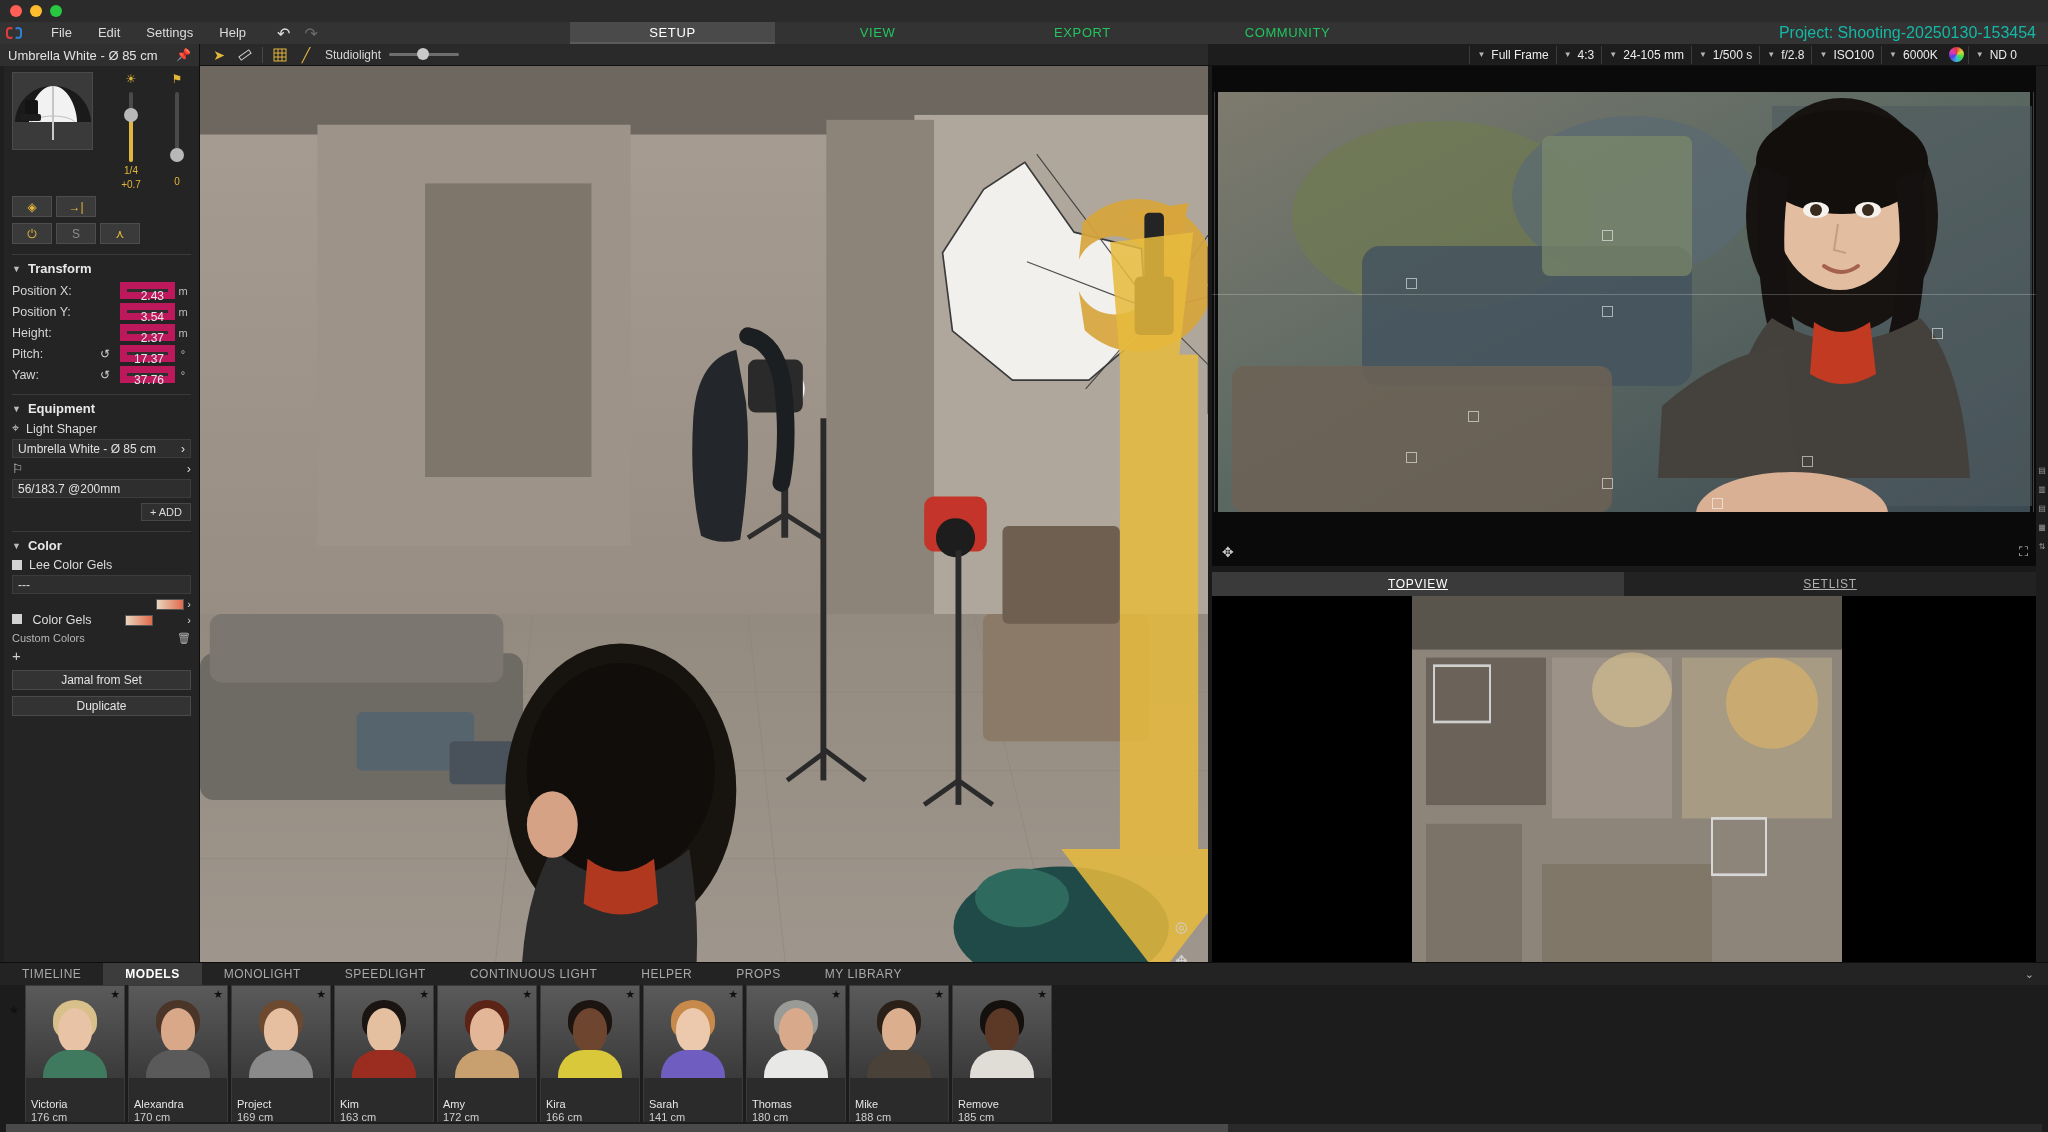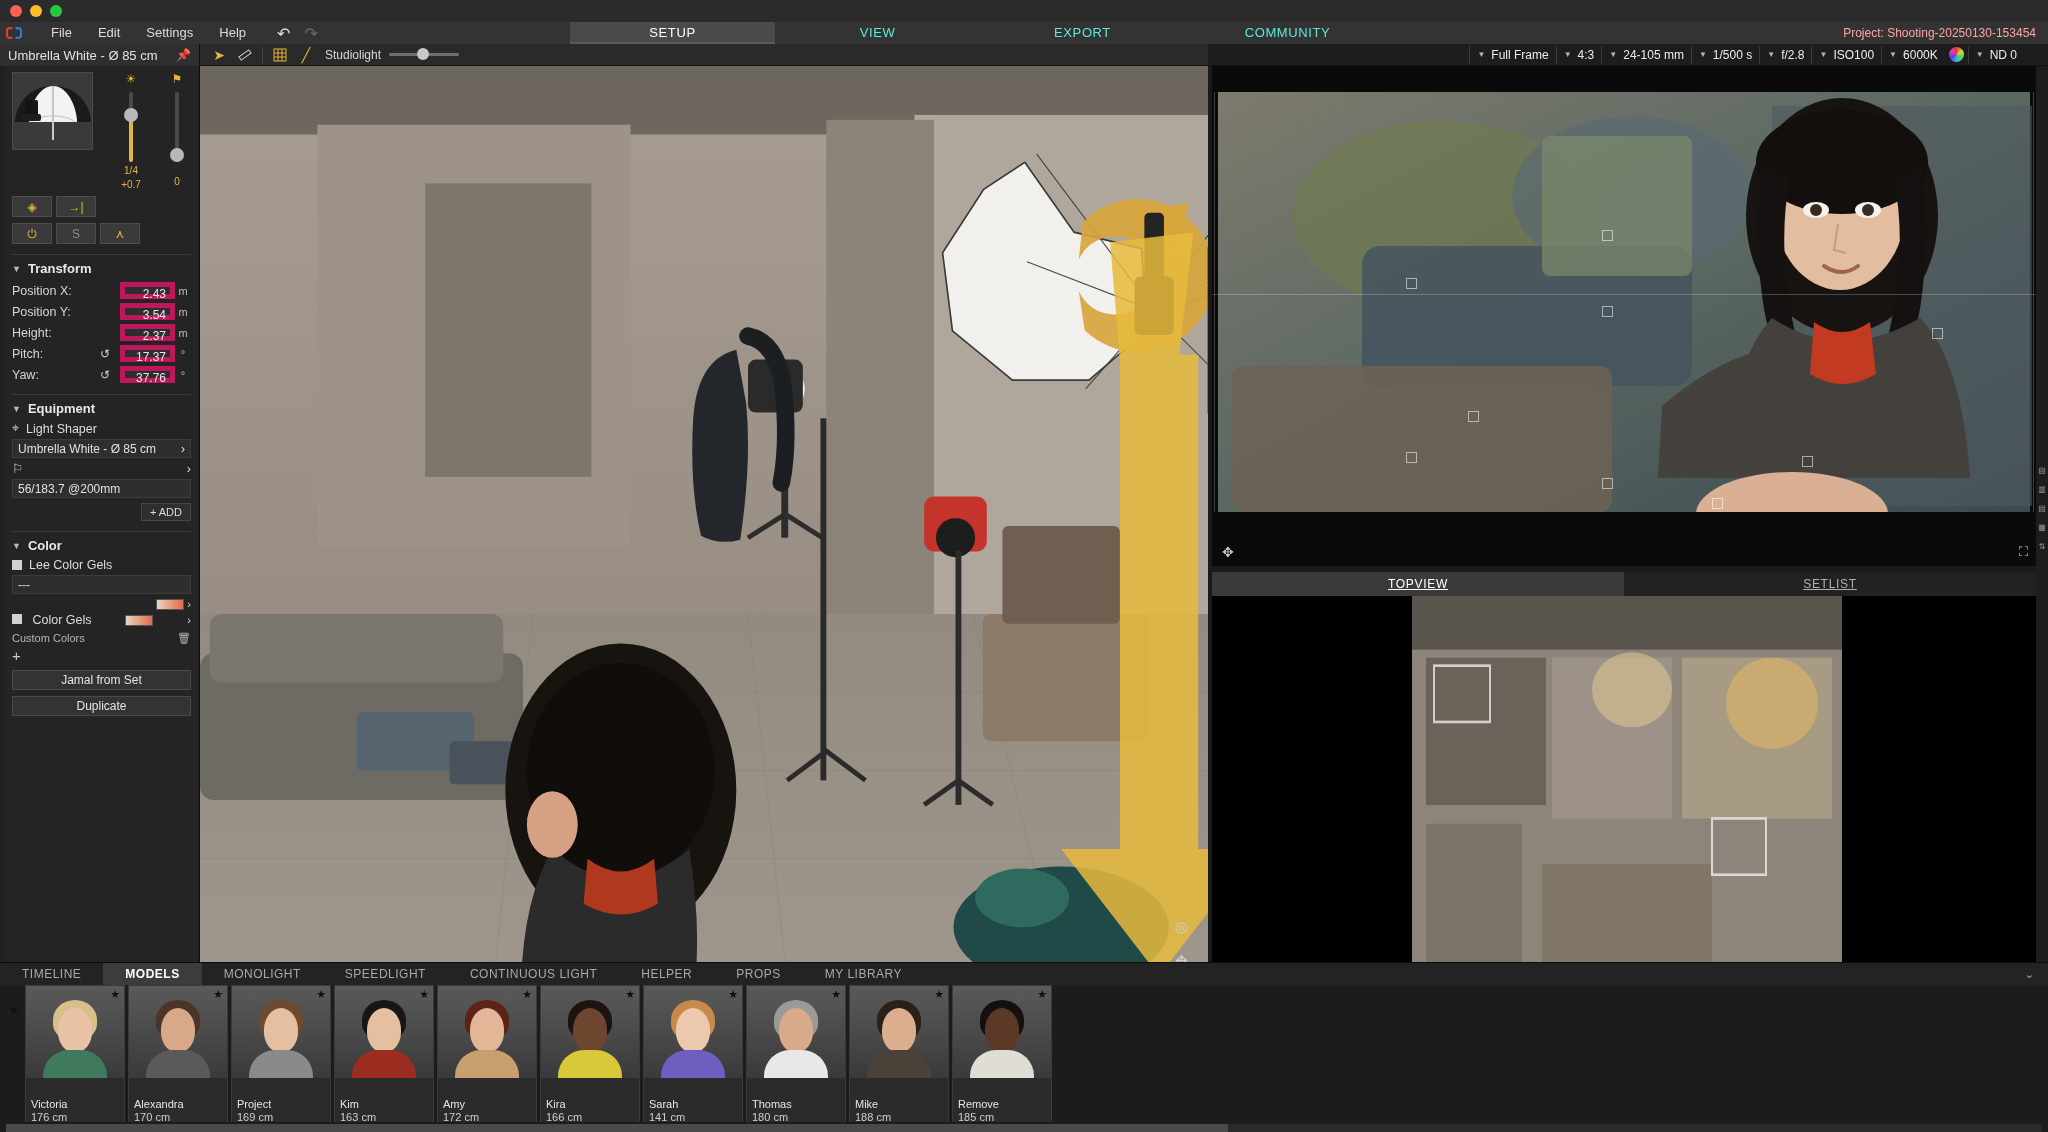--- a/index.html
+++ b/index.html
@@ -24,23 +24,23 @@
   .logo .lh.a { left:0; border-color:#e03a3a; border-right-color:transparent; }
   .logo .lh.b { left:8px; border-color:#2f7fd6; border-left-color:transparent; }
   .menu-item { padding:0 13px; font-size:13px; color:#dcdcdc; height:22px; line-height:22px; cursor:default; }
   .undo-grp { display:flex; gap:14px; margin-left:18px; align-items:center; }
   .arrowicon { font-size:16px; color:#dcdcdc; }
   .arrowicon.dim { color:#6b6b6b; }
 
   
   .maintabs { position:absolute; left:570px; top:0; height:22px; display:flex; }
   .mtab { width:205px; text-align:center; font-size:13px; letter-spacing:.6px; line-height:22px;
-          color:#5eead4; background:#333333; }
+          color:#22c55e; background:#333333; }
   .mtab.active { background:#4a4a4a; color:#ffffff; border-bottom:2px solid #5a5a5a; }
-  .project-label { position:absolute; right:12px; top:0; line-height:22px; font-size:12px; color:#fca5a5; }
+  .project-label { position:absolute; right:12px; top:0; line-height:22px; font-size:16px; color:#14b8a6; }
 
   
   .workspace { position:absolute; top:44px; left:0; right:0; bottom:0; }
 
   
   .leftpanel { position:absolute; left:0; top:0; width:200px; bottom:0; background:#1f1f1f; border-right:1px solid #0e0e0e;}
   .lp-header { height:22px; background:#2f2f2f; display:flex; align-items:center; padding:0 8px;
                font-size:13px; color:#e3e3e3; justify-content:space-between; }
   .pin { color:#9a9a9a; font-size:12px; }
   .lp-body { position:absolute; top:22px; left:4px; right:0; bottom:0; background:#242424; padding:6px 8px; }
@@ -60,21 +60,21 @@
   .sqbtn { width:40px; height:21px; background:#3a3a3a; border:1px solid #4d4d4d; display:flex;
            align-items:center; justify-content:center; font-size:12px; color:#e2b53c; }
   .sqbtn.off { color:#8c8c8c; }
 
   .sect { margin-top:10px; border-top:1px solid #3a3a3a; padding-top:6px; }
   .sect-hd { display:flex; align-items:center; gap:7px; font-size:13px; color:#e8e8e8; font-weight:bold; margin-bottom:5px;}
   .caret { font-size:9px; color:#bbb; }
   .frow { display:flex; align-items:center; height:19px; margin-bottom:2px; font-size:12.5px; color:#d5d5d5; }
   .flabel { width:88px; }
   .reset { width:20px; color:#d0d0d0; font-size:12px; }
-  .fval { flex:1; background:#2e2e2e; border:5px solid #be185d; height:17px; text-align:right;
+  .fval { flex:1; background:#2e2e2e; border:7px solid #be185d; height:17px; text-align:right;
           padding-right:4px; font-size:12px; color:#e6e6e6; line-height:15px; }
   .funit { width:16px; text-align:center; font-size:11px; color:#bdbdbd; }
 
   .combo { background:#2e2e2e; border:1px solid #3c3c3c; height:19px; display:flex; align-items:center;
            justify-content:space-between; padding:0 5px; font-size:12px; color:#e0e0e0; margin-top:3px;}
   .combo .cv { overflow:hidden; white-space:nowrap; }
   .subrow { display:flex; align-items:center; gap:7px; font-size:12.5px; color:#dcdcdc; margin-top:3px; }
   .addbtn { margin-top:5px; display:flex; justify-content:flex-end; }
   .addbtn span { background:#2f2f2f; border:1px solid #464646; font-size:11px; padding:2px 8px; color:#dcdcdc;}
   .chk { width:10px; height:10px; background:#d2d2d2; display:inline-block; }

